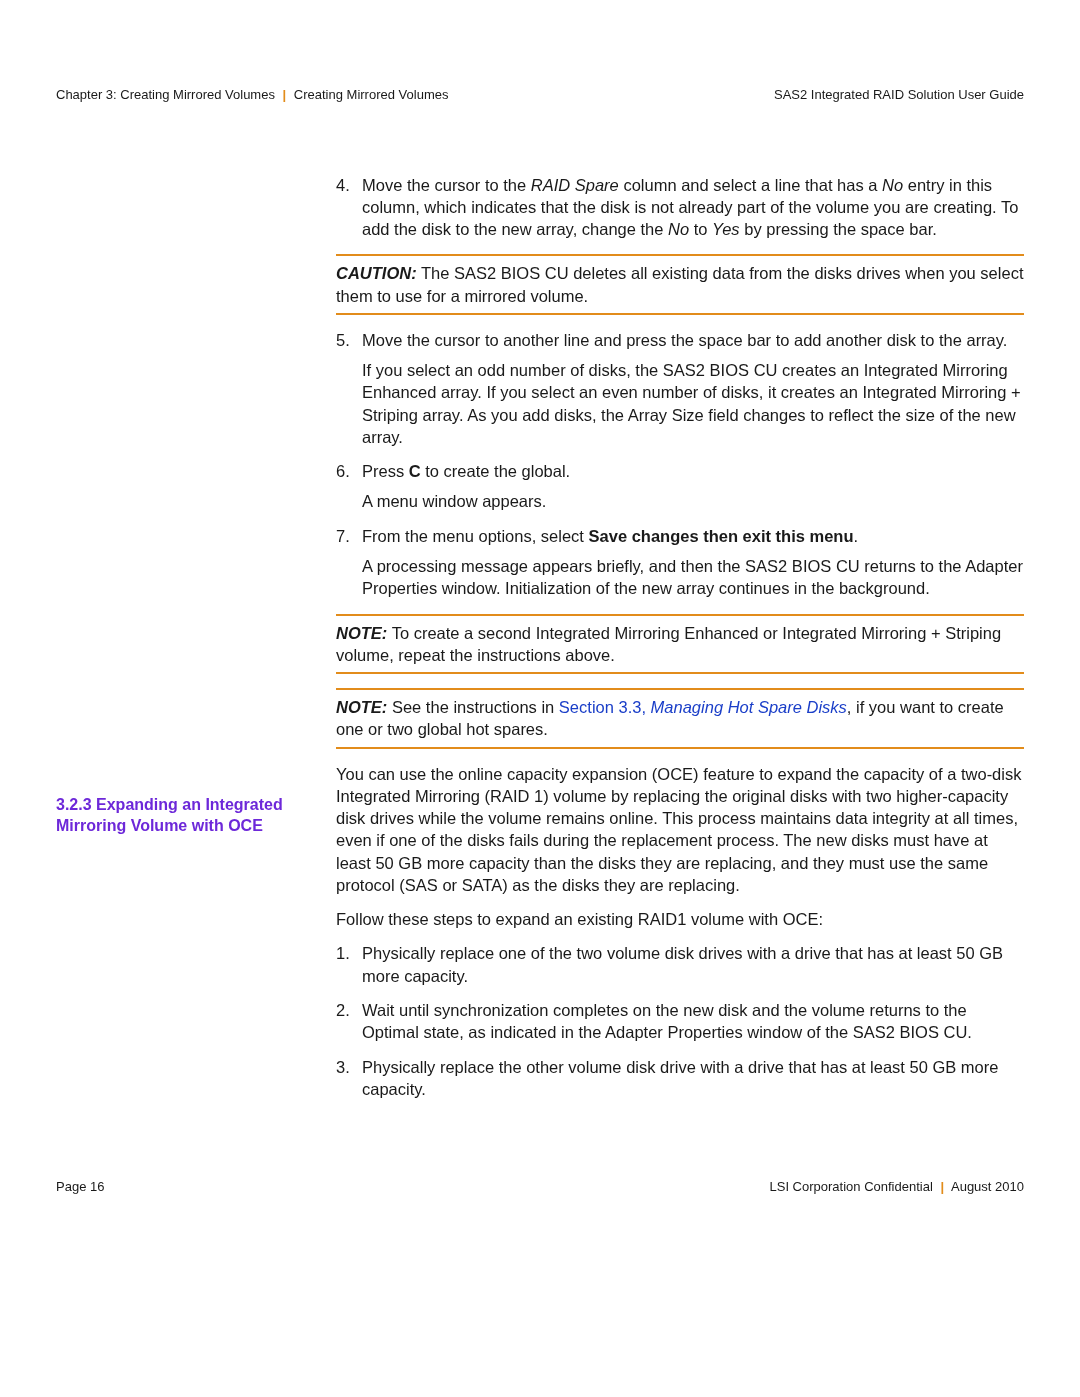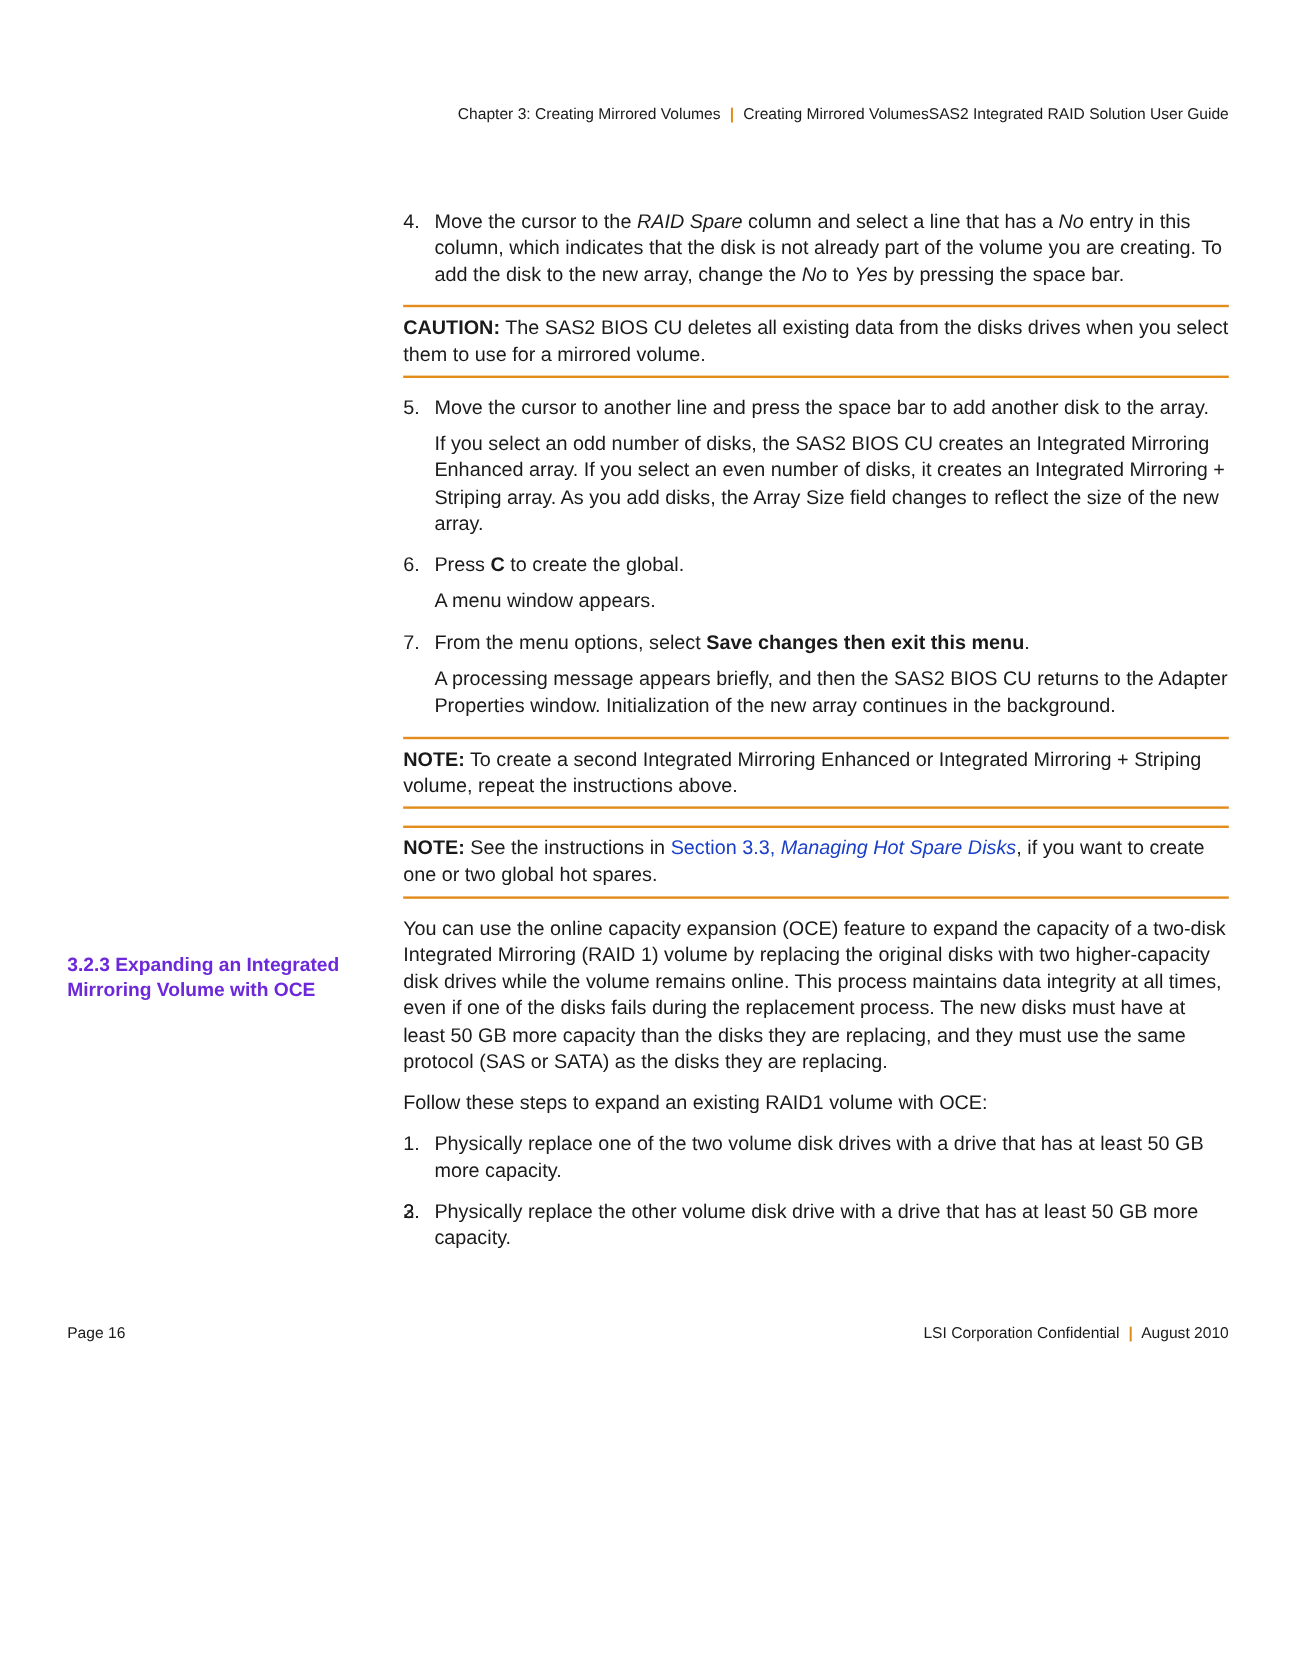--- a/index.html
+++ b/index.html
@@ -14,37 +14,37 @@
     font-size: 16.5px;
     line-height: 1.35;
   }
   .page {
     width: 1080px;
     box-sizing: border-box;
     padding: 86px 56px 60px 56px;
   }
   .header-row {
     display: flex;
-    justify-content: flex-end;
+    justify-content: space-between;
     font-size: 13px;
     margin-bottom: 70px;
   }
   .header-left, .header-right, .footer-left, .footer-right {
     white-space: nowrap;
   }
   .sep {
     color: #e28c1b;
     font-weight: 700;
     padding: 0 4px;
   }
   .footer-row {
     display: flex;
     justify-content: space-between;
     font-size: 13px;
-    margin-top: 46px;
+    margin-top: 66px;
   }
   .content {
     display: flex;
     gap: 0;
   }
   .sidebar {
     width: 280px;
     flex: 0 0 280px;
   }
   .main {
@@ -84,20 +84,21 @@
     font-weight: 700;
   }
   .callout {
     border-top: 2px solid #e28c1b;
     border-bottom: 2px solid #e28c1b;
     padding: 6px 0;
     margin: 14px 0;
   }
   .callout .label {
     font-weight: 700;
+    font-style: italic;
   }
   a.link {
     color: #1a3ec8;
     text-decoration: none;
   }
   .spacer-top {
     height: 620px; 
   }
 </style>
 </head>
@@ -169,20 +170,21 @@
       <p>You can use the online capacity expansion (OCE) feature to expand the capacity of a two-disk Integrated Mirroring (RAID 1) volume by replacing the original disks with two higher-capacity disk drives while the volume remains online. This process maintains data integrity at all times, even if one of the disks fails during the replacement process. The new disks must have at least 50 GB more capacity than the disks they are replacing, and they must use the same protocol (SAS or SATA) as the disks they are replacing.</p>
       <p>Follow these steps to expand an existing RAID1 volume with OCE:</p>
 
       <ol class="numlist">
         <li>
           <span class="num">1.</span>
           <span>Physically replace one of the two volume disk drives with a drive that has at least 50 GB more capacity.</span>
         </li>
         <li>
           <span class="num">2.</span>
+          <span>Wait until synchronization completes on the new disk and the volume returns to the Optimal state, as indicated in the Adapter Properties window of the SAS2 BIOS CU.</span>
         </li>
         <li>
           <span class="num">3.</span>
           <span>Physically replace the other volume disk drive with a drive that has at least 50 GB more capacity.</span>
         </li>
       </ol>
 
     </div>
   </div>
 

